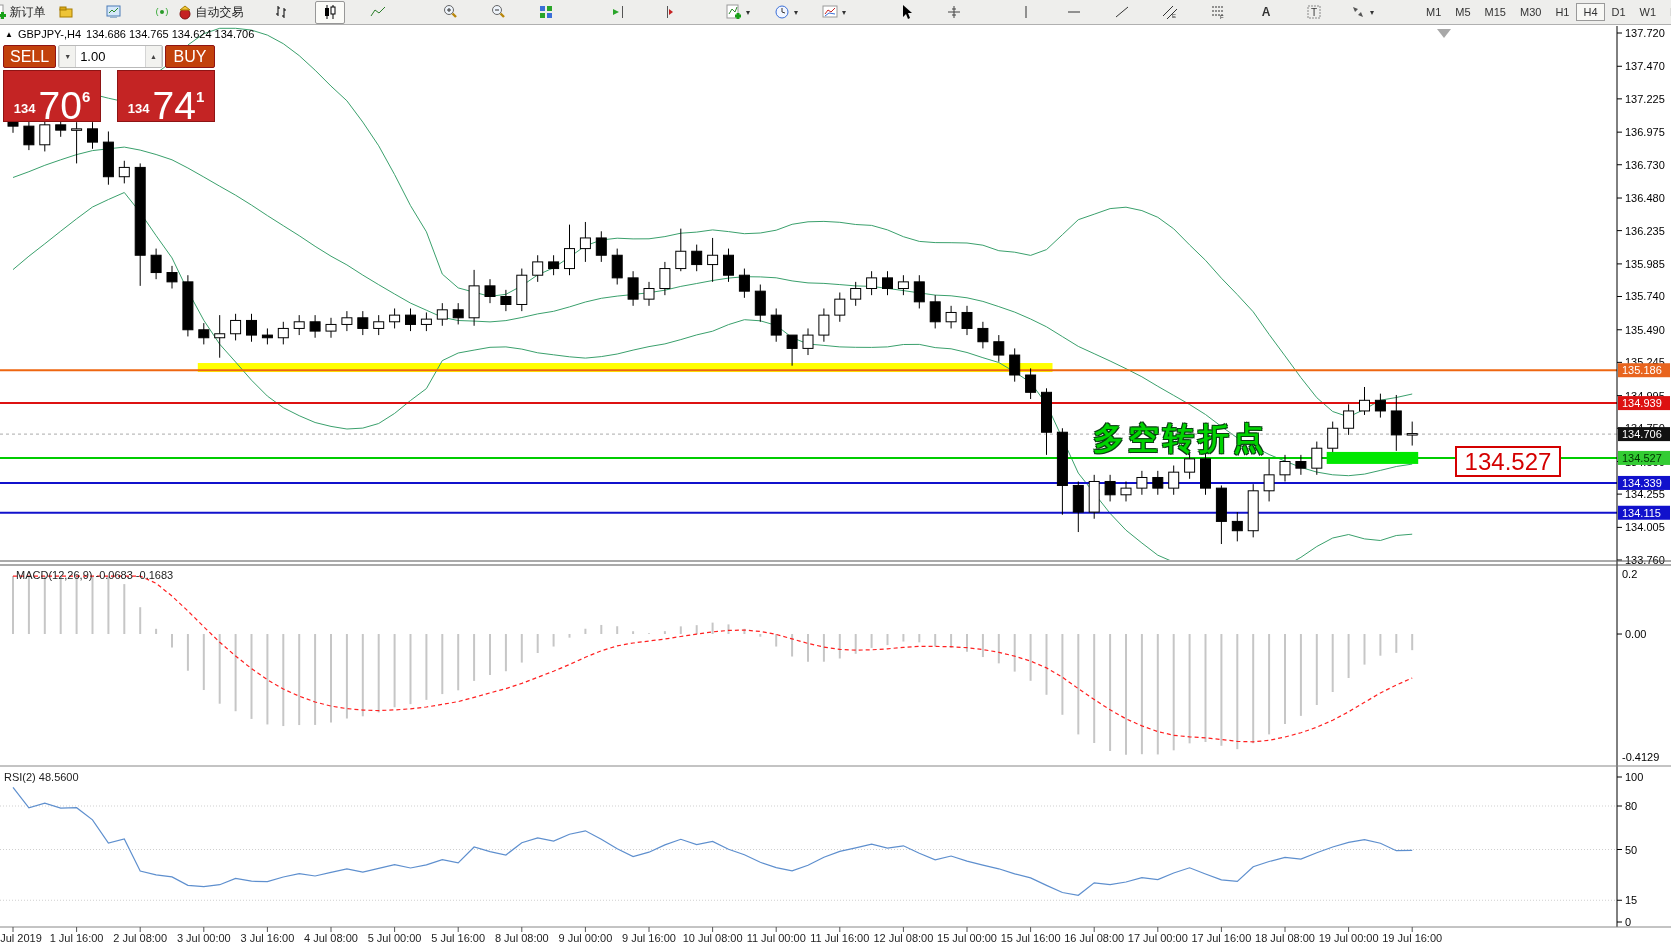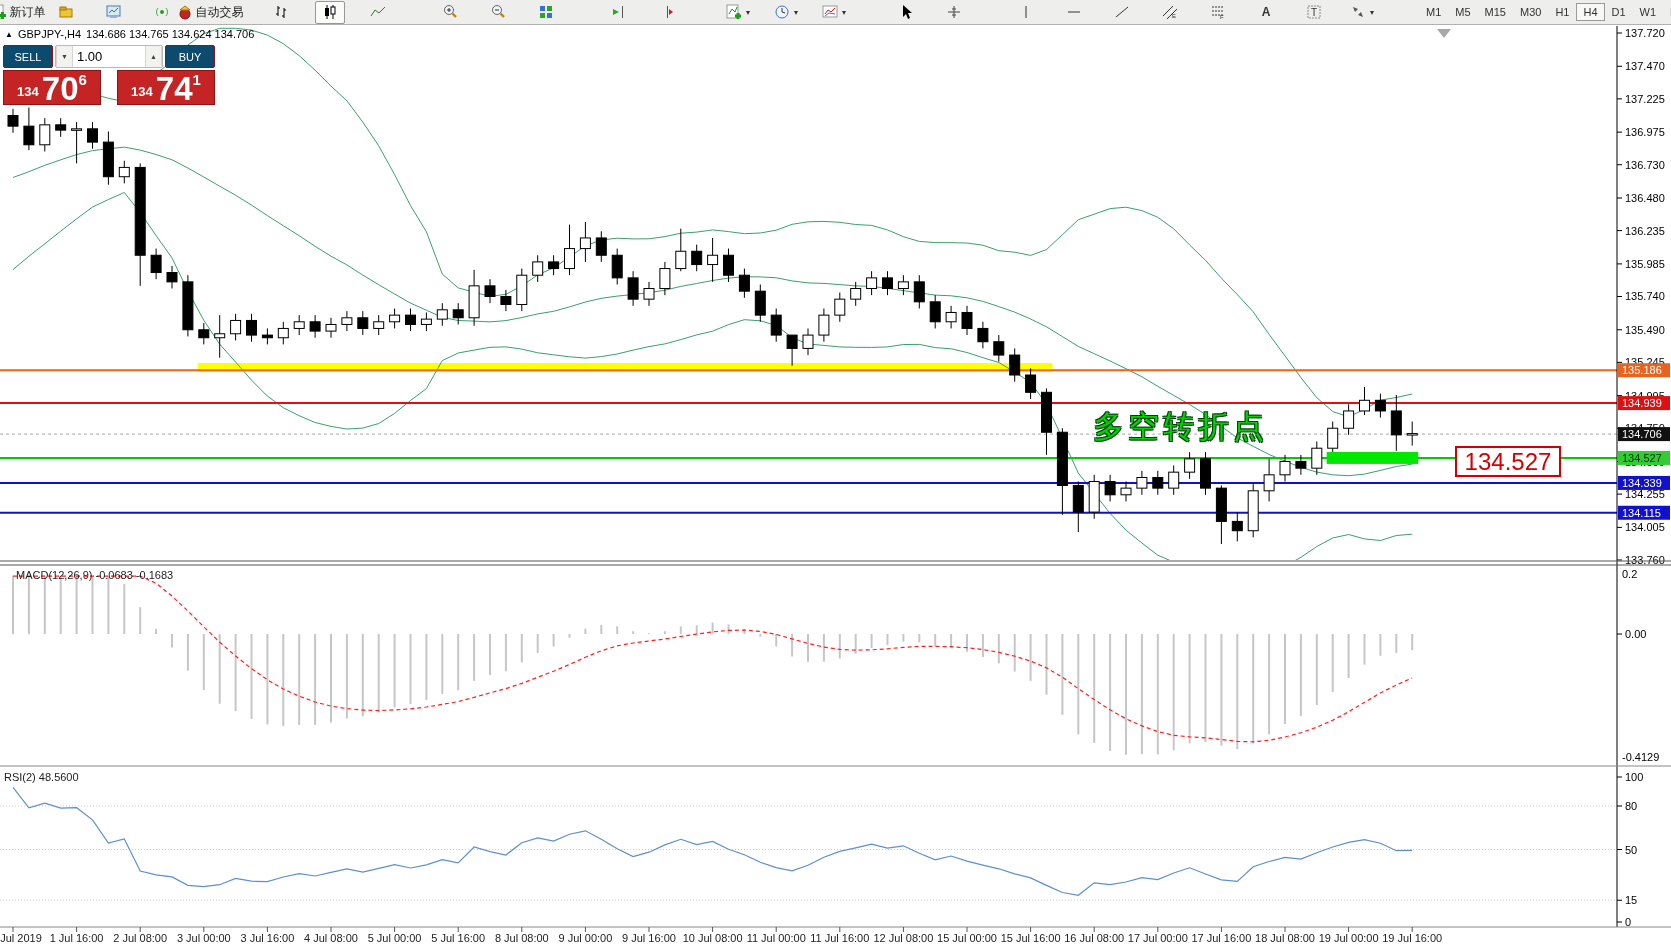--- a/index.html
+++ b/index.html
@@ -20,35 +20,35 @@
   .dd{font-size:8px;color:#333;margin-left:1px}
   .tright{margin-left:auto;display:flex;align-items:center;gap:6px;padding-right:4px}
   .glyphbtn{font-size:12px;font-weight:bold;color:#333}
   
   .symline{position:absolute;left:5px;top:28px;z-index:6;font-size:11px;color:#000;
            display:flex;align-items:center;gap:5px}
   .symline .tri{font-size:8px}
   
   .trade{position:absolute;left:3px;top:45px;width:212px;z-index:6;font-family:inherit}
   .trade-top{display:flex;height:23px;gap:2px}
-  .sellbtn,.buybtn{flex:0 0 50px;background:#0c4a6e;border:1px solid #8e1414;color:#fff;
-        font-size:11px;display:flex;align-items:center;justify-content:center;border-radius:2px}
+  .sellbtn,.buybtn{flex:0 0 50px;background:#c2410c;border:1px solid #8e1414;color:#fff;
+        font-size:16px;display:flex;align-items:center;justify-content:center;border-radius:2px}
   .vol{flex:1;display:flex;border:1px solid #b9b9b9;background:#fff;border-radius:2px;overflow:hidden}
   .volbtn{width:17px;background:#f2f2ef;border:0;border-left:1px solid #d5d5d5;border-right:1px solid #d5d5d5;
         font-size:7px;color:#444;padding:0}
   .volval{flex:1;border:0;outline:none;font-size:13px;padding:0 4px;width:50px;color:#000}
-  .trade-prices{display:flex;gap:16px;margin-top:2px;height:35px}
+  .trade-prices{display:flex;gap:16px;margin-top:2px;height:52px}
   .pricebox{flex:1;background:#c42424;border:1px solid #8e1414;color:#fff;display:flex;
         align-items:flex-end;justify-content:center;padding-bottom:2px}
   .pricebox .pfx{font-size:13px;font-weight:bold;margin:0 3px 3px 0}
-  .pricebox .big{font-size:33px;font-weight:bold;line-height:26px}
+  .pricebox .big{font-size:39px;font-weight:normal;line-height:26px}
   .pricebox .sup{font-size:15px;font-weight:bold;margin-bottom:14px}
   
   #chart-svg{position:absolute;left:0;top:0;z-index:1}
-  .annotation{position:absolute;left:1093px;top:406px;z-index:5;font-size:31px;font-weight:normal;
+  .annotation{position:absolute;left:1093px;top:418px;z-index:5;font-size:31px;font-weight:bold;
         color:#00d300;letter-spacing:4px;white-space:nowrap;
         text-shadow:1px 1px 0 #0a3d12,-1px -1px 0 #0a3d12,1px -1px 0 #0a3d12,-1px 1px 0 #0a3d12}
   .callout{position:absolute;left:1455px;top:446px;width:102px;height:27px;z-index:5;background:#fff;
         border:2px solid #d40000;color:#d40000;font-size:24px;display:flex;align-items:center;
         justify-content:center}
   .indlabel{position:absolute;z-index:5;font-size:11px;color:#1d1d1d;white-space:nowrap}
   #macd-label{left:16px;top:569px}
   #rsi-label{left:4px;top:771px}
 </style>
 </head>

